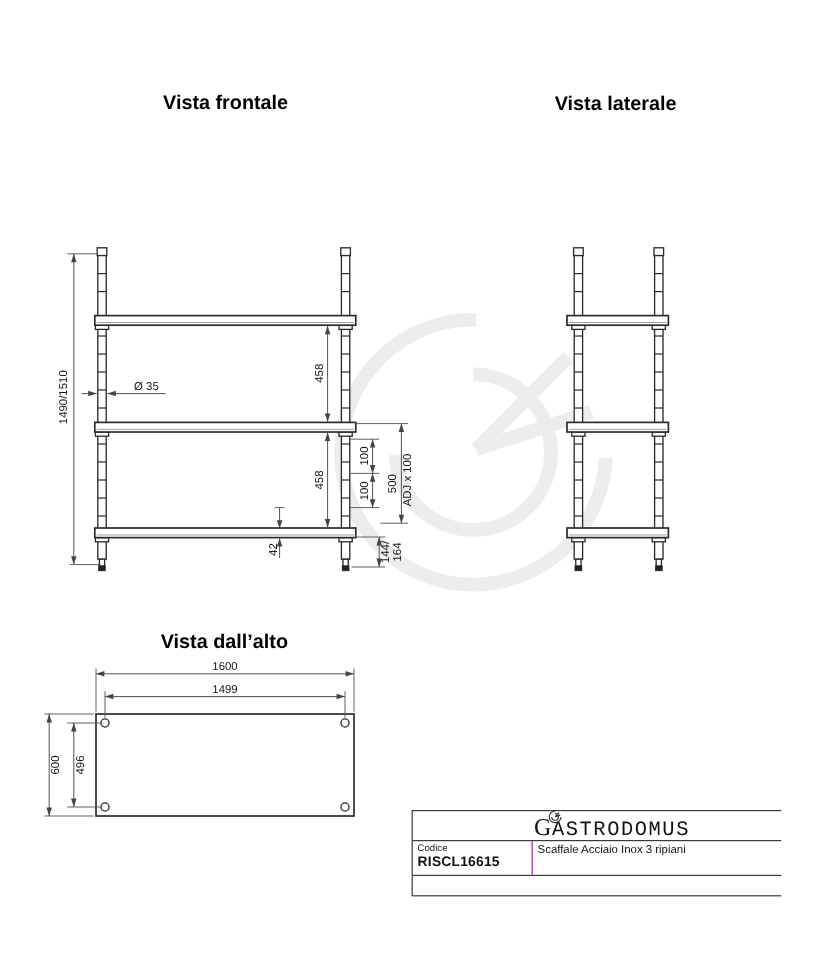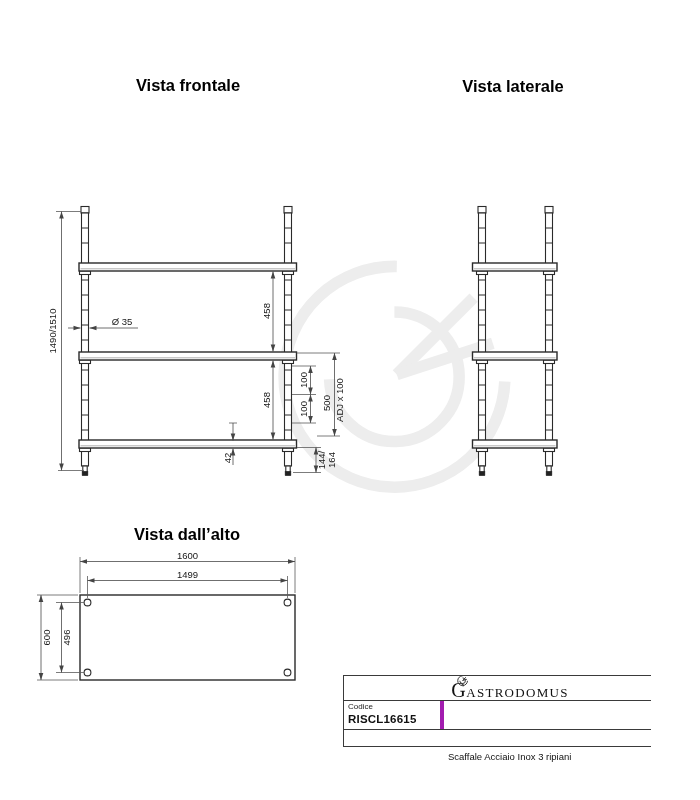--- a/index.html
+++ b/index.html
@@ -18,29 +18,29 @@
   text.vtitle{font-family:"Liberation Sans",sans-serif;font-size:16.5px;font-weight:bold;fill:#000;}
   .inner-line{stroke:#7a7a7a;stroke-width:0.6;}
   .wm{stroke:#ededed;fill:none;}
 
   
   .tblock{position:absolute;left:343px;top:675px;width:334px;height:72px;box-sizing:border-box;
           border:1px solid #3a3a3a;background:#fff;color:#111;}
   .tb-logo{position:relative;height:25px;border-bottom:1px solid #3a3a3a;box-sizing:border-box;
            display:flex;justify-content:center;align-items:baseline;padding-top:5px;}
   .tb-logo .g1{font-family:"Liberation Serif",serif;font-size:20px;line-height:18px;letter-spacing:0.5px;}
-  .tb-logo .g2{font-family:Liberation Serif, serif;font-size:13px;line-height:18px;letter-spacing:1.3px;}
+  .tb-logo .g2{font-family:Liberation Mono, monospace;font-size:17px;line-height:18px;letter-spacing:1.3px;}
   .shell-icon{position:absolute;left:112px;top:-2px;}
   .tb-mid{display:flex;height:29px;border-bottom:1px solid #3a3a3a;box-sizing:border-box;}
   .tb-cell{padding:1px 4px 0 4px;box-sizing:border-box;}
-  .tb-cell.code{width:100px;border-right:4px solid #a21caf;}
+  .tb-cell.code{width:100px;border-right:1px solid #a21caf;}
   .tb-cell.desc{flex:1;}
   .tb-label{font-size:8px;color:#222;line-height:10px;}
   .tb-code-value{font-size:11.5px;font-weight:bold;line-height:14px;letter-spacing:0.2px;}
-  .tb-desc-value{font-size:9.5px;line-height:14px;margin-top:48px;}
+  .tb-desc-value{font-size:9.5px;line-height:14px;}
   .tb-foot{font-size:8px;letter-spacing:-0.1px;padding:4px 4px 0 4px;line-height:10px;color:#111;}
 </style>
 </head>
 <body>
 
 <div class="canvas">
 
 <svg id="drawing" width="700" height="800" viewBox="0 0 700 800">
   <defs>
     <marker id="arr" markerUnits="userSpaceOnUse" markerWidth="9" markerHeight="7" refX="7.5" refY="3" orient="auto-start-reverse">

